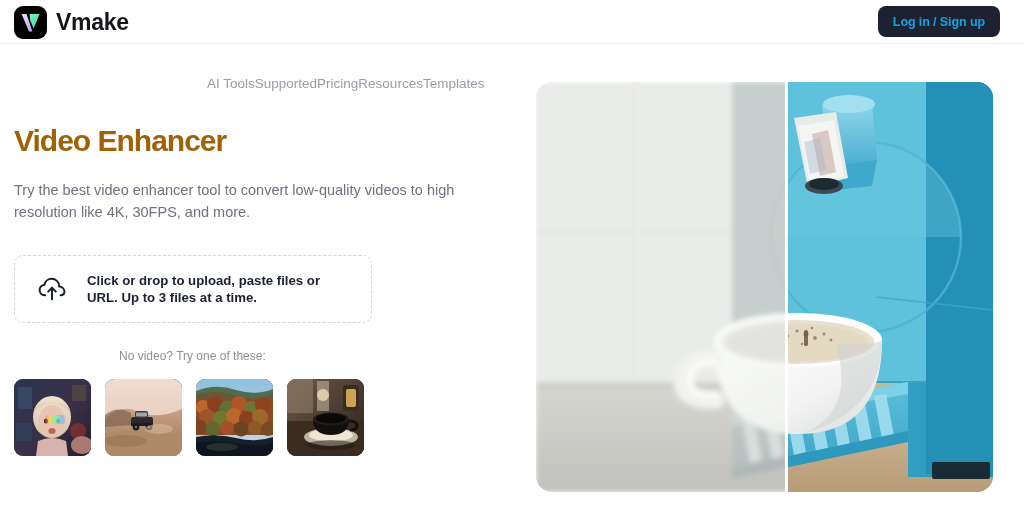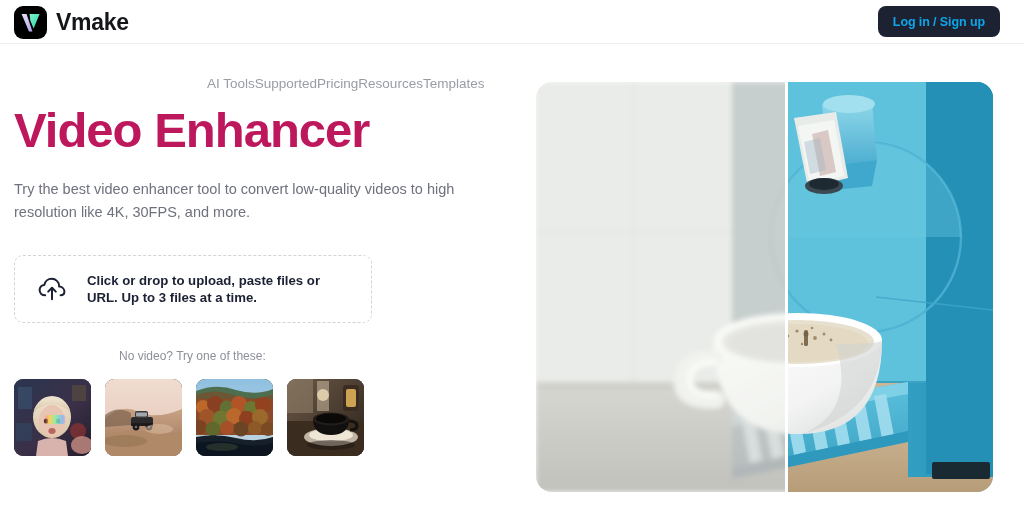--- a/index.html
+++ b/index.html
@@ -106,24 +106,24 @@
 
   
   .left-col {
     position: absolute;
     left: 14px;
     top: 44px;
     width: 510px;
   }
 
   .hero-title {
-    margin-top: 61px;
-    font-size: 49px;
+    margin-top: 81px;
+    font-size: 30px;
     font-weight: 700;
-    color: #be185d;
+    color: #a16207;
     letter-spacing: -1.0px;
     line-height: 1.05;
     white-space: nowrap;
   }
 
   .hero-sub {
     margin-top: 22px;
     font-size: 14.5px;
     line-height: 1.55;
     color: #6f717d;

